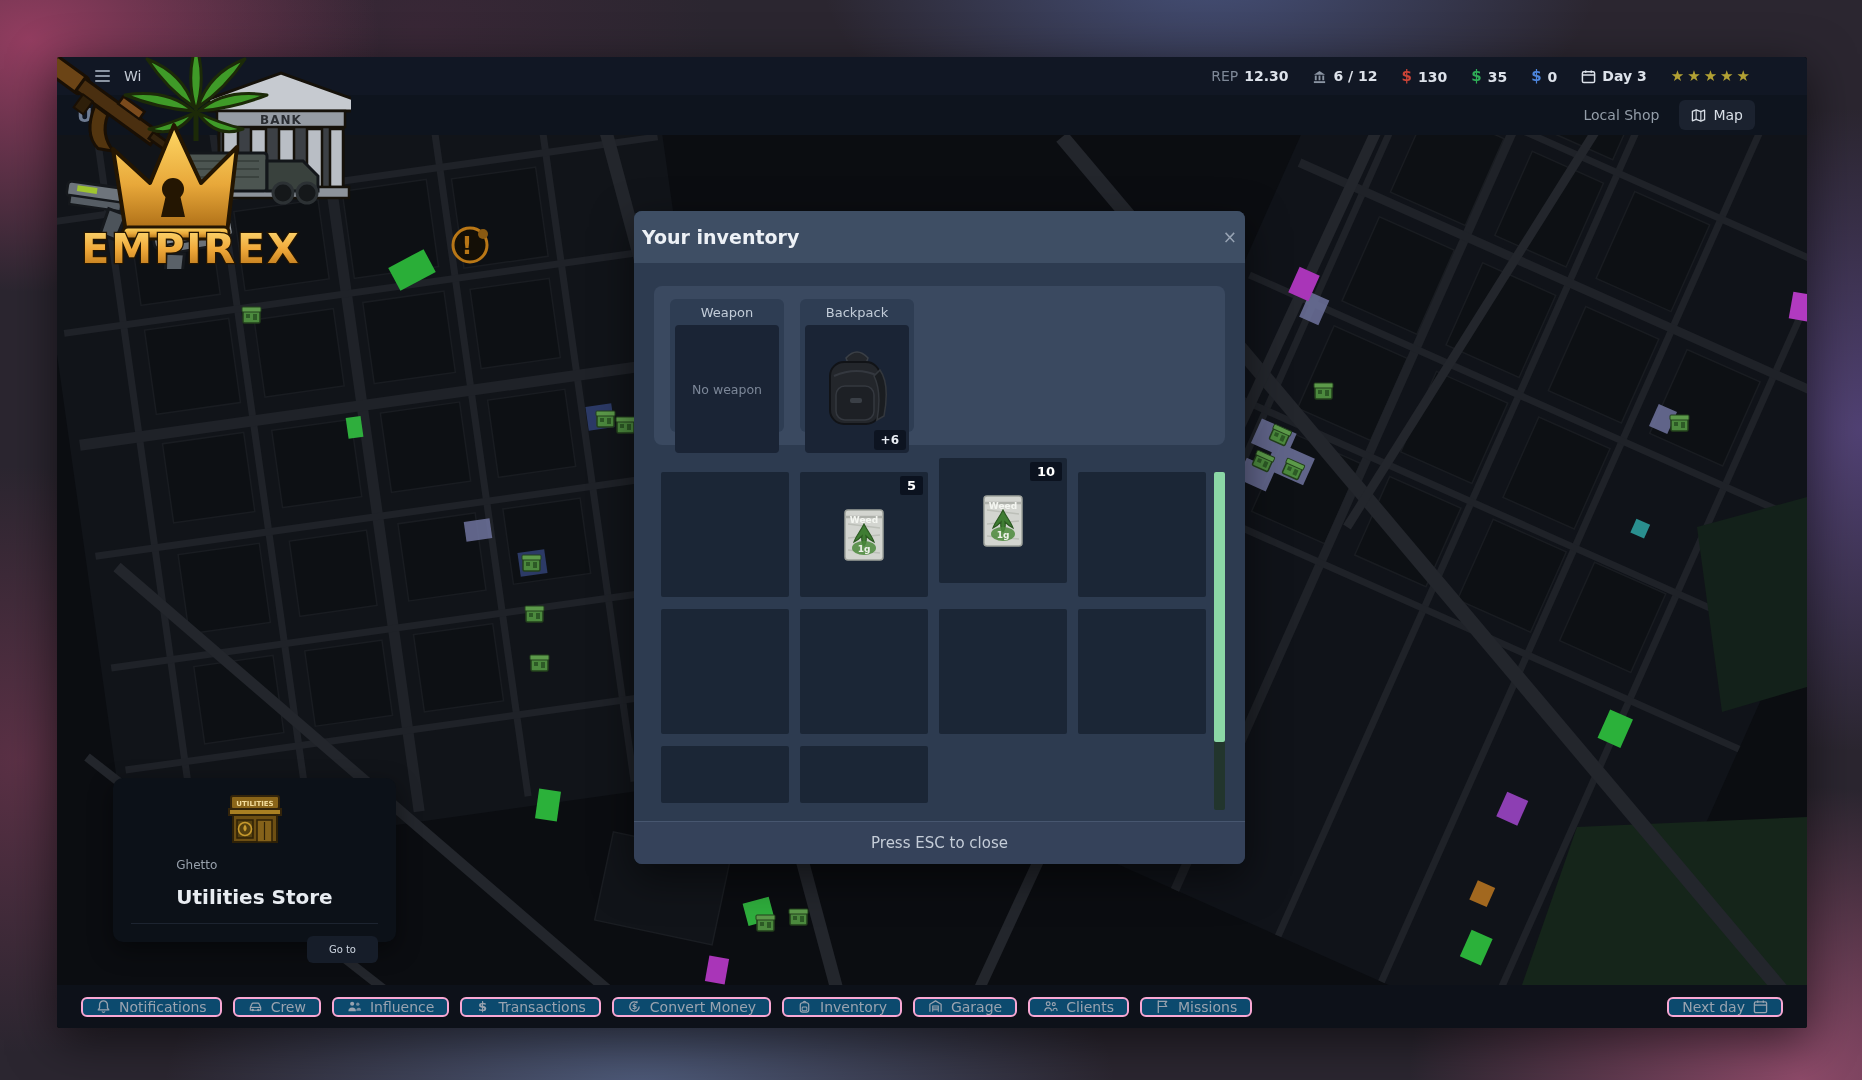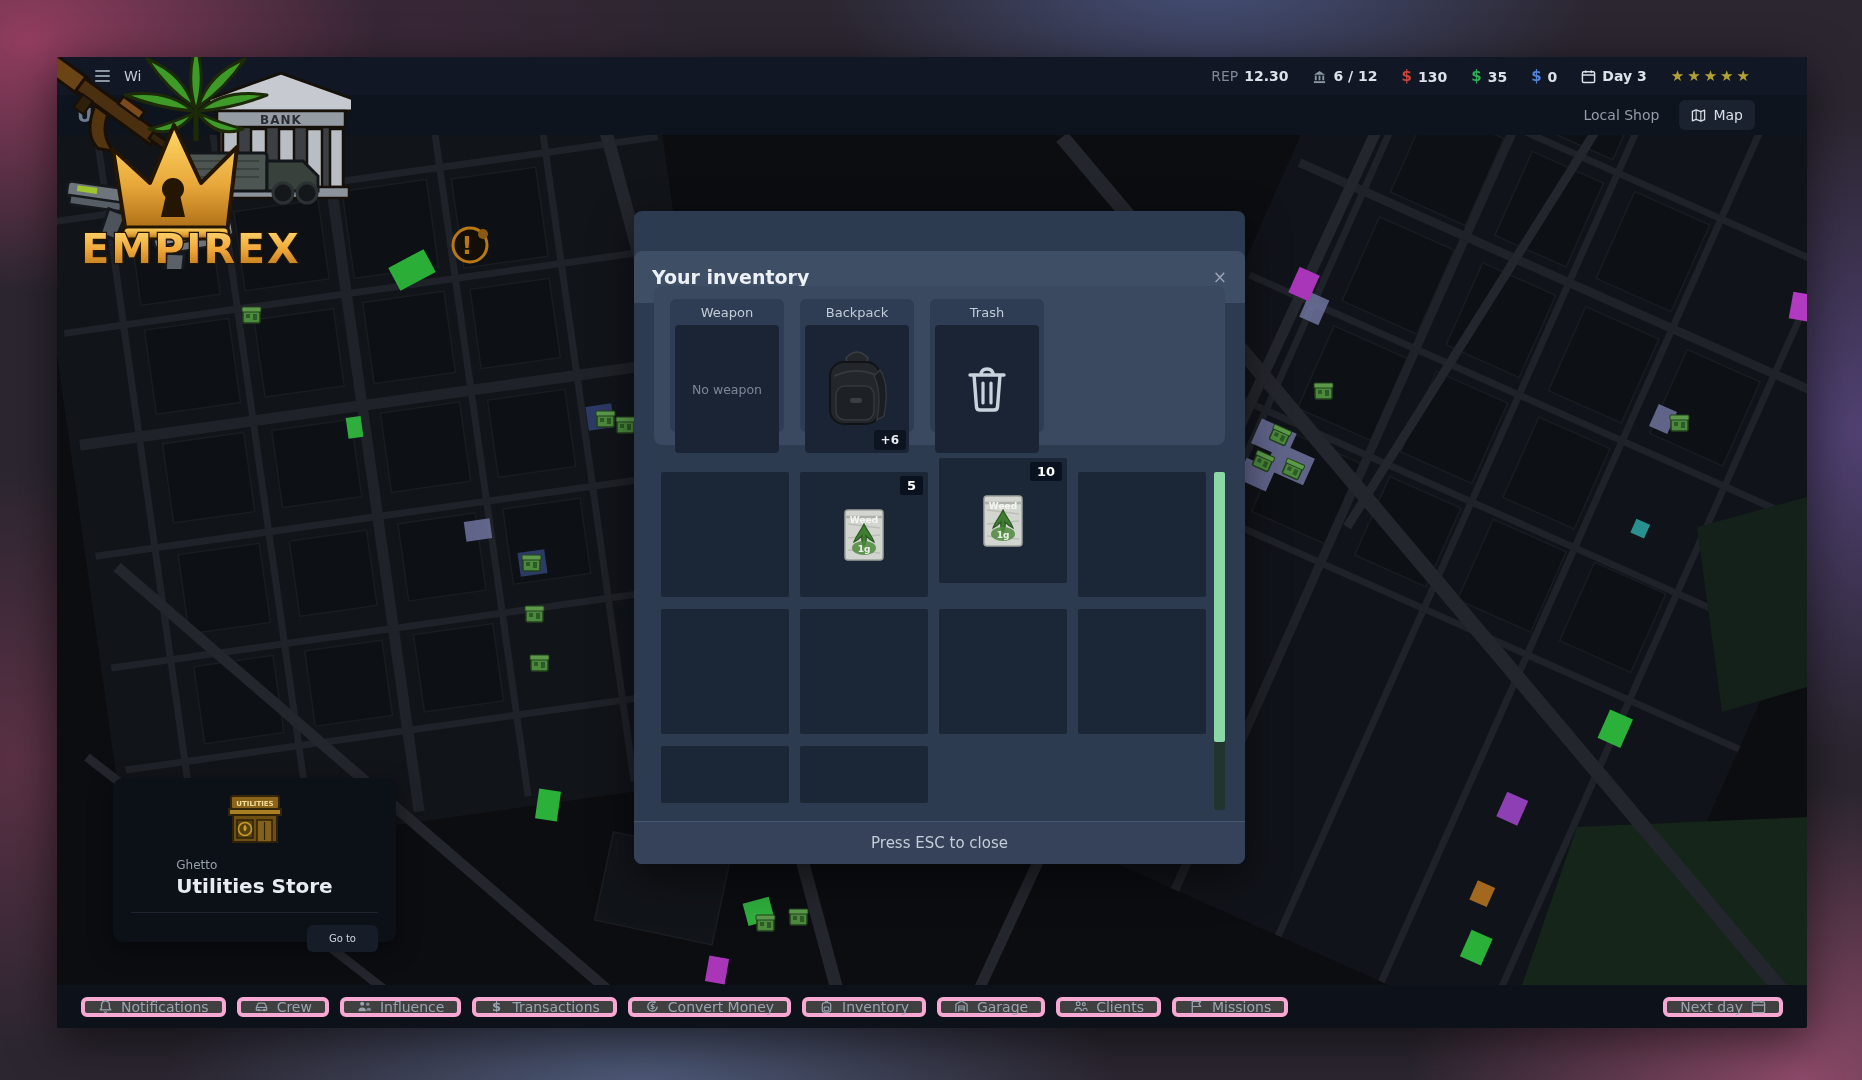--- a/index.html
+++ b/index.html
@@ -54,47 +54,47 @@
   }
   
   .logo{ position:absolute; left:-6px; top:-20px; width:300px; height:232px; z-index:5; pointer-events:none; }
   
   .store-card{
     position:absolute; left:56px; top:721px; width:283px; height:164px; z-index:2;
     background:#0c1118; border-radius:10px; padding:16px 18px 14px 18px;
     box-shadow:0 8px 24px rgba(0,0,0,.45);
   }
   .store-row{ display:flex; gap:14px; align-items:center;flex-direction:column; }
-  .store-texts .cat{ color:#97a0ab; font-size:12px; margin-bottom:2px; }
+  .store-texts .cat{ color:#97a0ab; font-size:12px; margin-bottom:13px; }
   .store-texts .ttl{ color:#e8ecf1; font-size:20px; font-weight:bold; }
   .store-divider{ height:1px; background:#1d2430; margin:14px 0 12px 0; }
   .goto-btn{
     float:right; background:#161d29; color:#cdd5e0; font-size:10px;
     border-radius:6px; padding:8px 22px; cursor:pointer;
   }
   
   .bottombar{
     position:absolute; left:0; bottom:0; width:100%; height:43px; z-index:3;
     background:#0d1119; display:flex; align-items:center; gap:11px; padding:0 24px;
   }
   .tb-btn{
     display:flex; align-items:center; gap:8px; height:20px; padding:0 13px;
-    background:#404040; border:4px solid #f9a8d4; border-radius:6px;
+    background:#0c4a6e; border:2px solid #f9a8d4; border-radius:6px;
     color:#99a3b0; font-size:14px; cursor:pointer; white-space:nowrap;
   }
   .tb-btn svg{ width:15px; height:15px; }
   .tb-spacer{ flex:1; }
   
   .modal{
     position:absolute; left:577px; top:154px; width:611px; height:653px; z-index:10;
     background:#2d3b50; border-radius:8px; box-shadow:0 14px 40px rgba(0,0,0,.5);
   }
   .modal-header{
     height:52px; background:#3e4e64; border-radius:8px 8px 0 0;
-    display:flex; align-items:center; padding:0 18px;margin-top:40px;
+    display:flex; align-items:center; padding:0 8px;
   }
   .modal-title{ color:#edf1f6; font-size:19px; font-weight:bold; }
   .modal-close{ margin-left:auto; color:#97a3b3; font-size:17px; cursor:pointer; line-height:1; }
   .slots-panel{
     position:absolute; left:20px; top:75px; width:571px; height:159px;
     background:#3a4960; border-radius:8px;
   }
   .slot-card{
     position:absolute; top:13px; width:114px; height:133px;
     background:#2e3d53; border-radius:6px;
@@ -471,31 +471,20 @@
             <rect x="10" y="16" width="50" height="62" rx="14" fill="#23262b" stroke="#111317" stroke-width="2"></rect>
             <rect x="16" y="40" width="38" height="34" rx="9" fill="#1d2025" stroke="#34383f" stroke-width="1.5"></rect>
             <path d="M14 30 q23 -10 44 0" fill="none" stroke="#34383f" stroke-width="2"></path>
             <path d="M60 24 q10 14 4 46 l-7 4 q5 -28 -3 -44 z" fill="#1a1d21" stroke="#33373d" stroke-width="1.5"></path>
             <rect x="30" y="52" width="12" height="5" rx="2" fill="#3a3f46"></rect>
           </svg>
           <span class="plus-badge">+6</span>
         </div>
       </div>
 
-      <div class="slot-card" style="left:276px">
-        <span class="slot-label">Trash</span>
-        <div class="slot-inner">
-          <svg width="42" height="48" viewBox="0 0 42 48">
-            <path d="M4 10 H38" stroke="#c9d3de" stroke-width="3.4" stroke-linecap="round"></path>
-            <path d="M15 10 q0 -6 6 -6 q6 0 6 6" fill="none" stroke="#c9d3de" stroke-width="3.4"></path>
-            <path d="M8 10 l2.5 32 q.3 3 3.5 3 h14 q3.2 0 3.5 -3 L34 10" fill="none" stroke="#c9d3de" stroke-width="3.4" stroke-linejoin="round"></path>
-            <path d="M17 18 V38 M25 18 V38" stroke="#c9d3de" stroke-width="3.2" stroke-linecap="round"></path>
-          </svg>
-        </div>
-      </div>
     </div>
 
     <div class="grid-slot" style="left:27px;  top:261px; height:125px;"></div>
     <div class="grid-slot" style="left:166px; top:261px; height:125px;">
       <span class="count-badge">5</span>
       <svg width="44" height="54" viewBox="0 0 44 54">
         <rect x="3" y="2" width="38" height="50" rx="3" fill="#d3d5d0" stroke="#9fa29c" stroke-width="1.5"></rect>
         <path d="M3 9 H41" stroke="#aeb1ab" stroke-width="2.5"></path>
         <path d="M6 16 l32 4 M6 30 l32 -3 M6 42 l32 3" stroke="#bcbfb8" stroke-width="1.4"></path>
         <path d="M22 16 C18 24 14 28 12 34 q4 -2 8 -6 q-1 6 2 10 q3 -4 2 -10 q4 4 8 6 c-2 -6 -6 -10 -10 -18 z" fill="#3f7d33" stroke="#2c5a22" stroke-width="1.2"></path>

